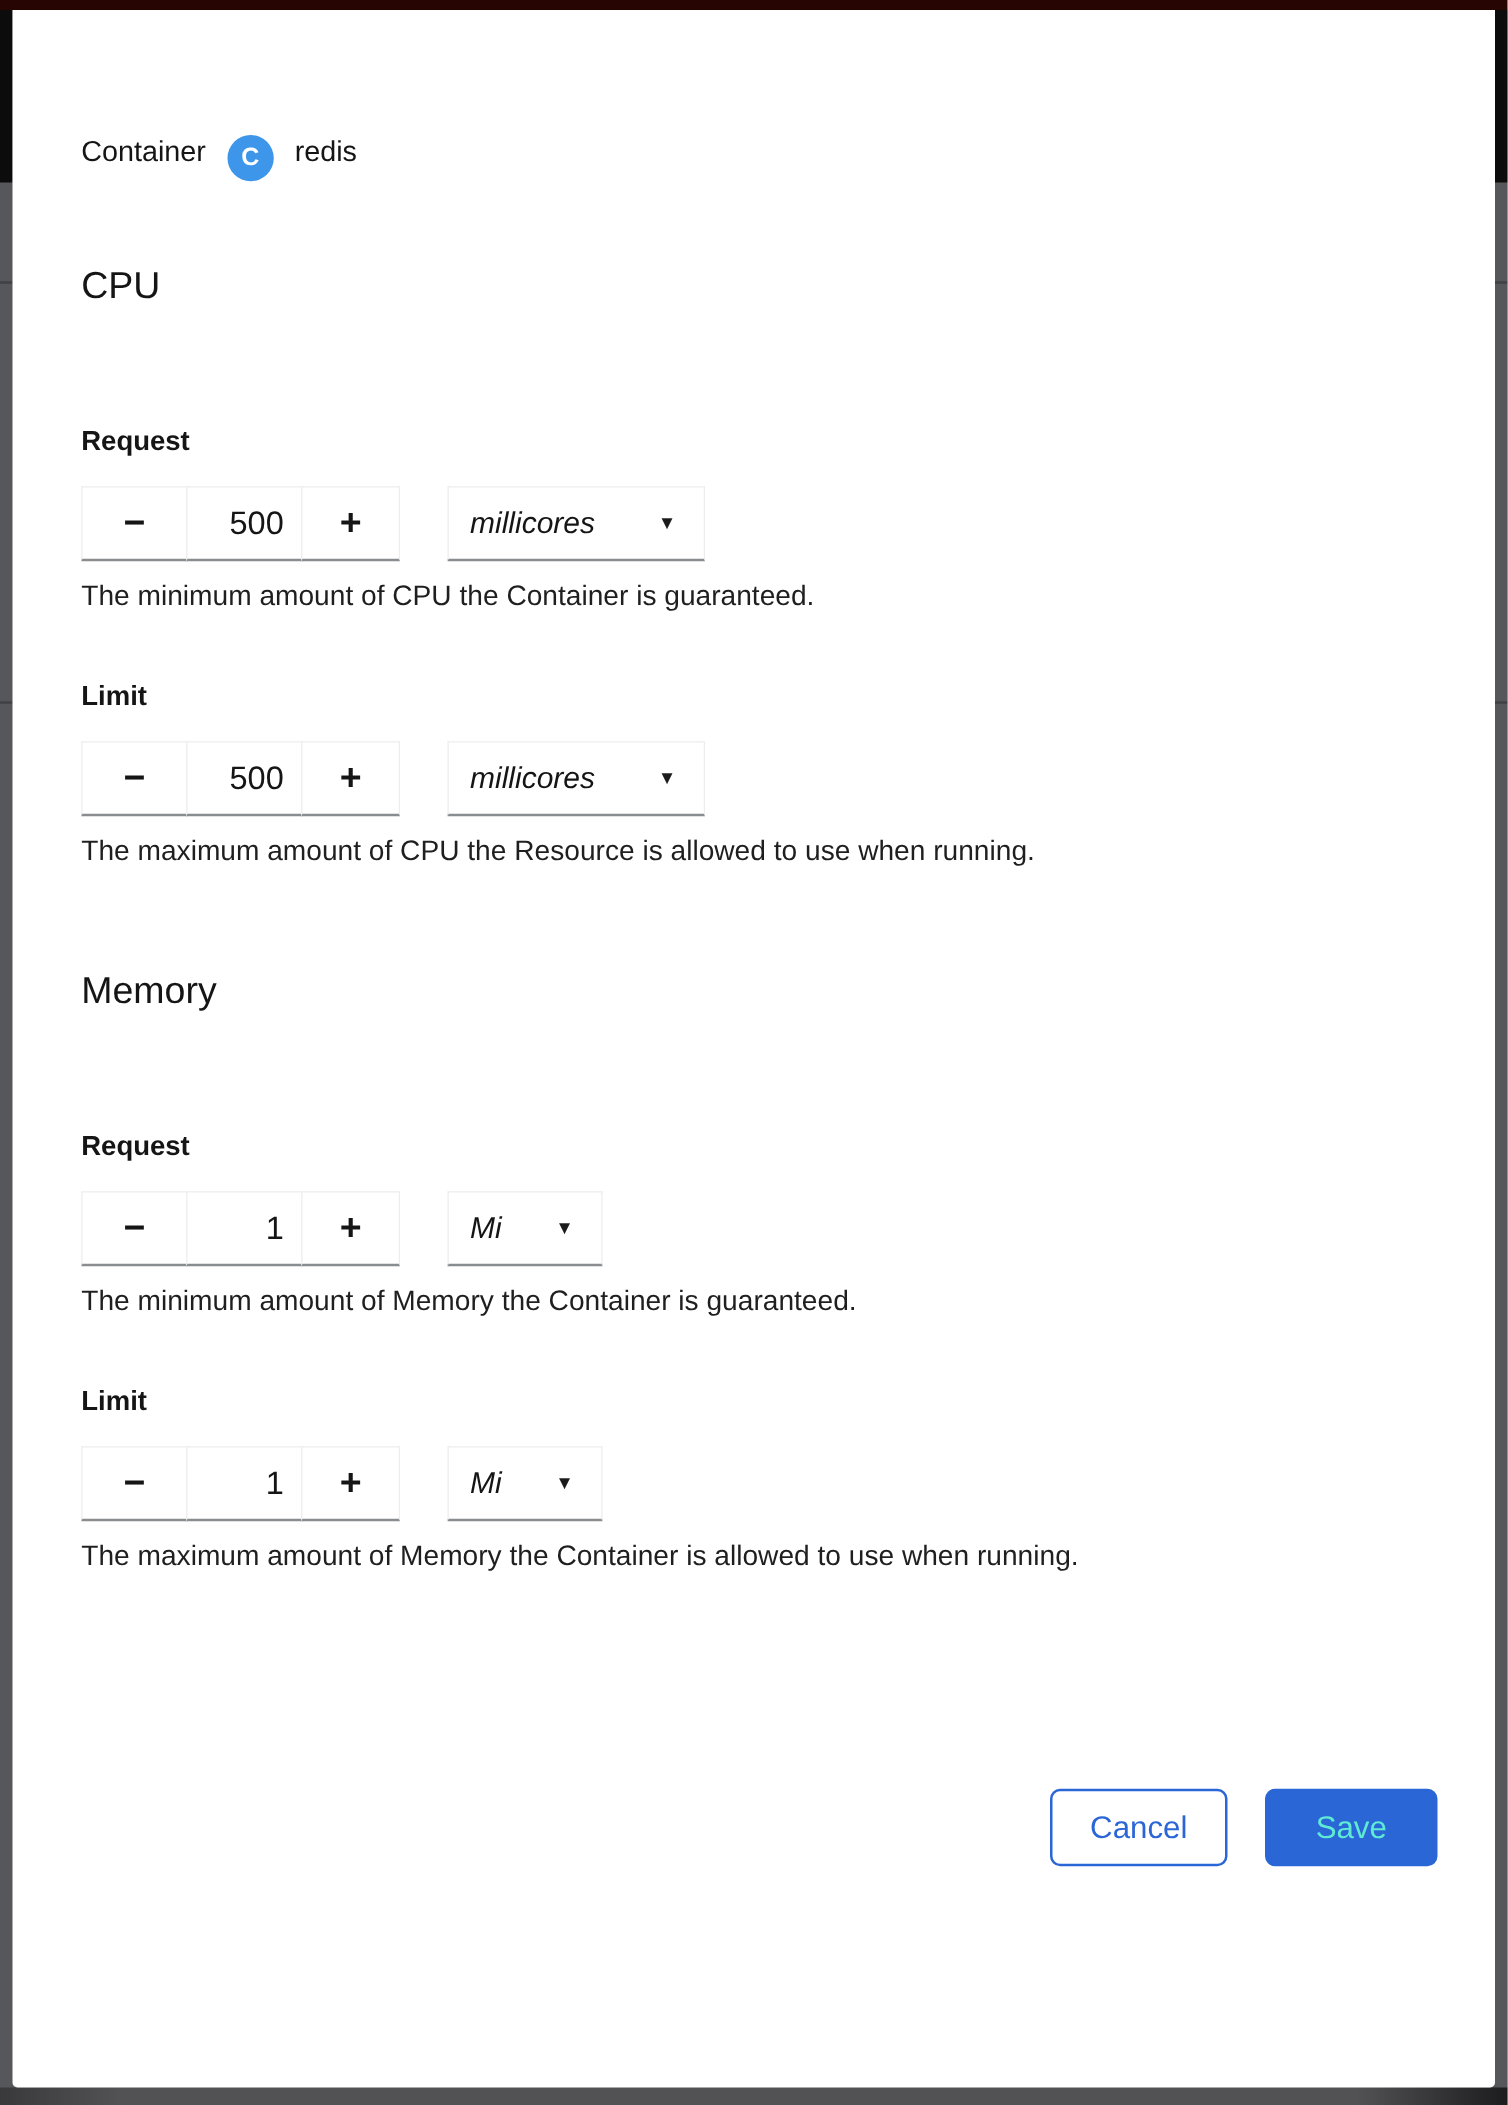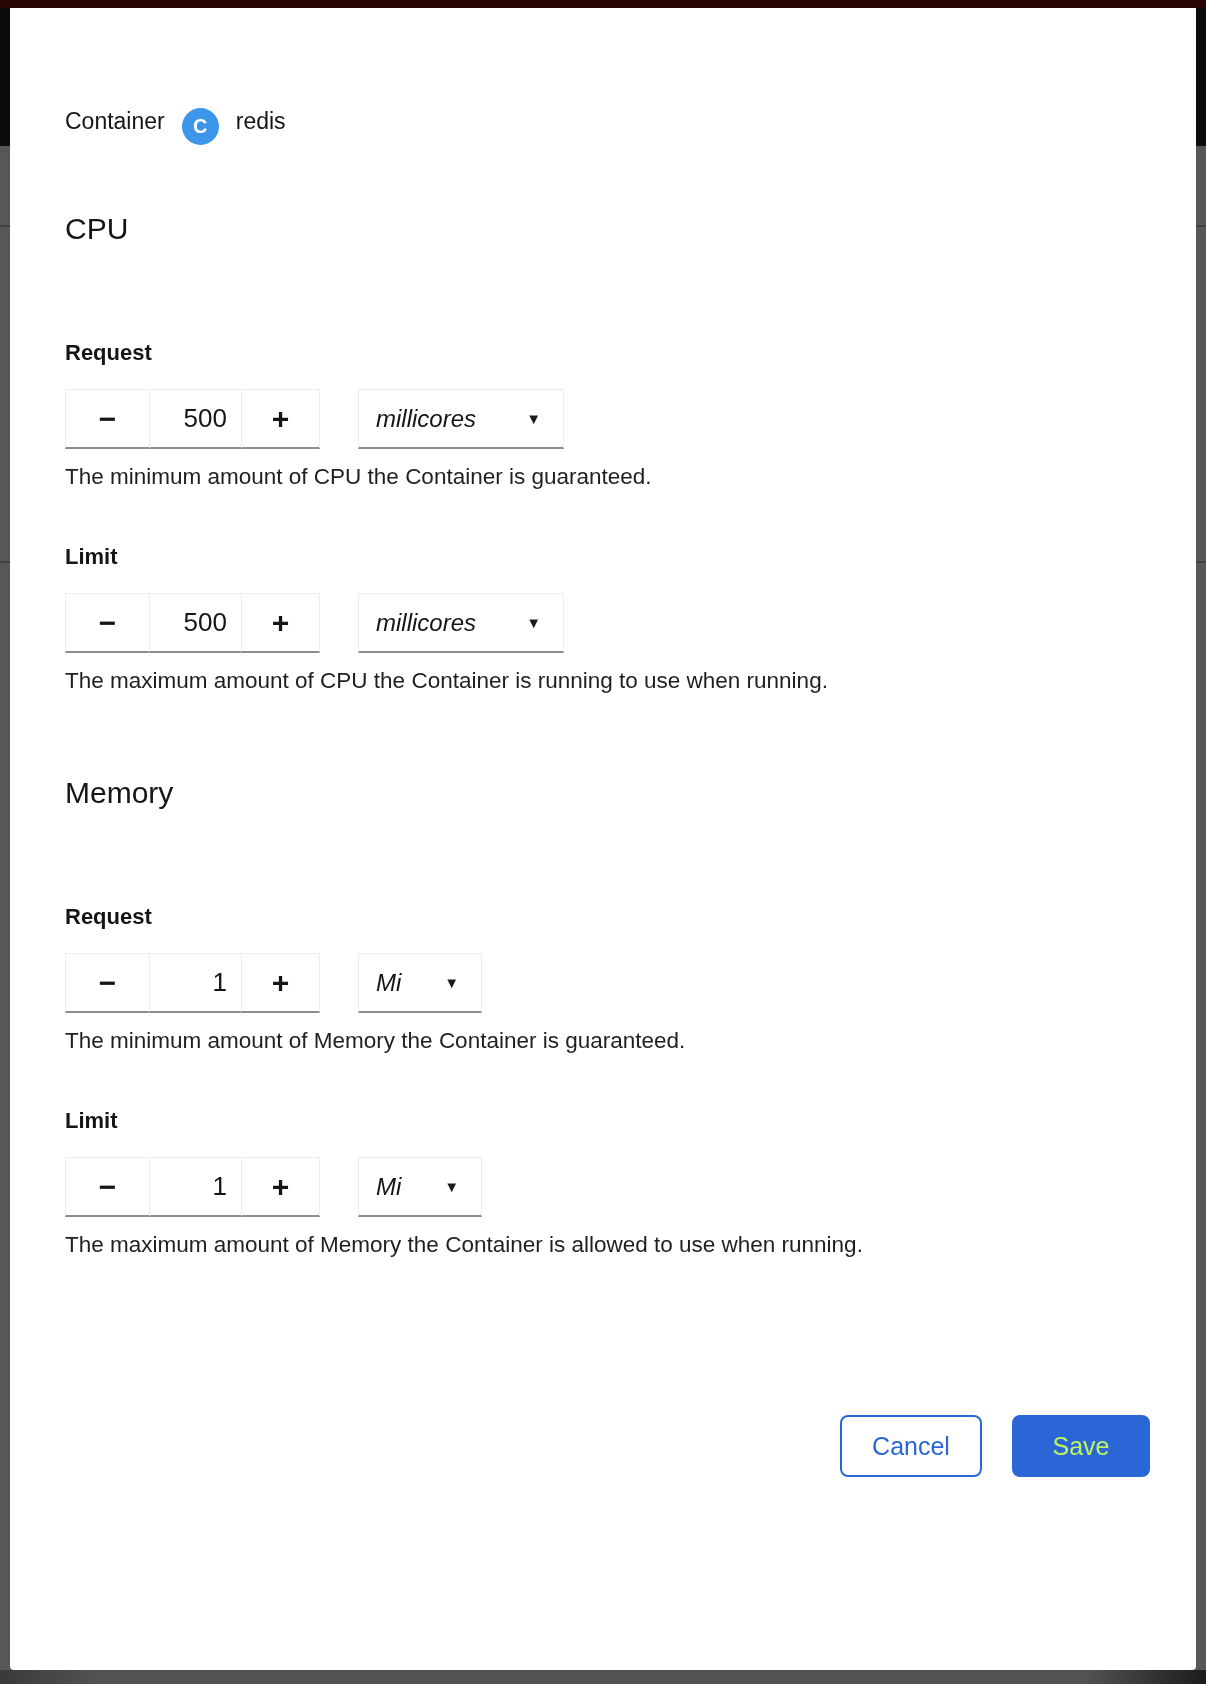--- a/index.html
+++ b/index.html
@@ -73,23 +73,23 @@
   }
   .unit-select.w-wide   { width: 206px; }
   .unit-select.w-narrow { width: 124px; }
   .caret { margin-left: auto; font-size: 15px; color: #1b1b1b; padding-left: 18px; }
 
   .help-text { margin-top: 14px; font-size: 22.5px; line-height: 28px; color: #1f1f1f; }
 
   .modal-footer { margin-top: 156px; display: flex; justify-content: flex-end; gap: 30px; }
   .btn { height: 62px; border-radius: 8px; font-size: 25px; cursor: pointer;
          font-family: "Liberation Sans", "DejaVu Sans", sans-serif;
-         display: flex; align-items: center; justify-content: center; }
+         display: flex; align-items: center; justify-content: center; margin-top: 16px; }
   .btn-cancel { width: 142px; background: #fff; border: 2px solid var(--blue, #2b66d6); color: var(--blue, #2b66d6); }
-  .btn-save   { width: 138px; background: var(--blue, #2b66d6); border: 2px solid var(--blue, #2b66d6); color: #bef264; }
+  .btn-save   { width: 138px; background: var(--blue, #2b66d6); border: 2px solid var(--blue, #2b66d6); color: #5eead4; }
 </style>
 </head>
 <body>
 
 <div class="screen">
 
   <div class="bg-topbar"></div>
   <div class="bg-left">
     <div class="bg-left-top"></div>
     <div class="bg-seam" style="top:217px"></div>
@@ -143,21 +143,21 @@
         <input class="spin-input" value="500" style="">
         <button class="spin-btn plus">
           <span>+</span>
         </button>
       </div>
       <div class="unit-select w-wide">
         <span>millicores</span>
         <span class="caret">▼</span>
       </div>
     </div>
-    <p class="help-text">The maximum amount of CPU the Container is running to use when running.</p>
+    <p class="help-text">The maximum amount of CPU the Resource is allowed to use when running.</p>
 
     <h2 class="section-heading heading-memory">Memory</h2>
 
     <div class="field-label label-request">Request</div>
     <div class="control-row">
       <div class="spinner">
         <button class="spin-btn">
           <span>−</span>
         </button>
         <input class="spin-input" value="1" style="">

